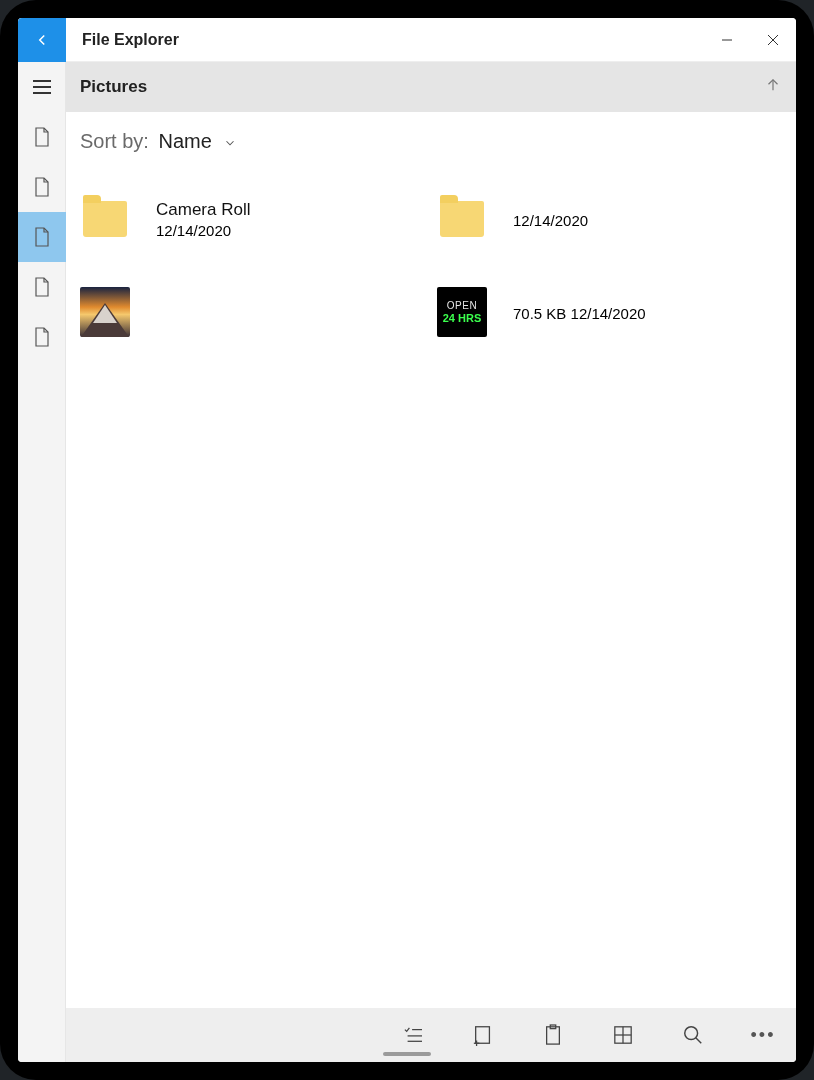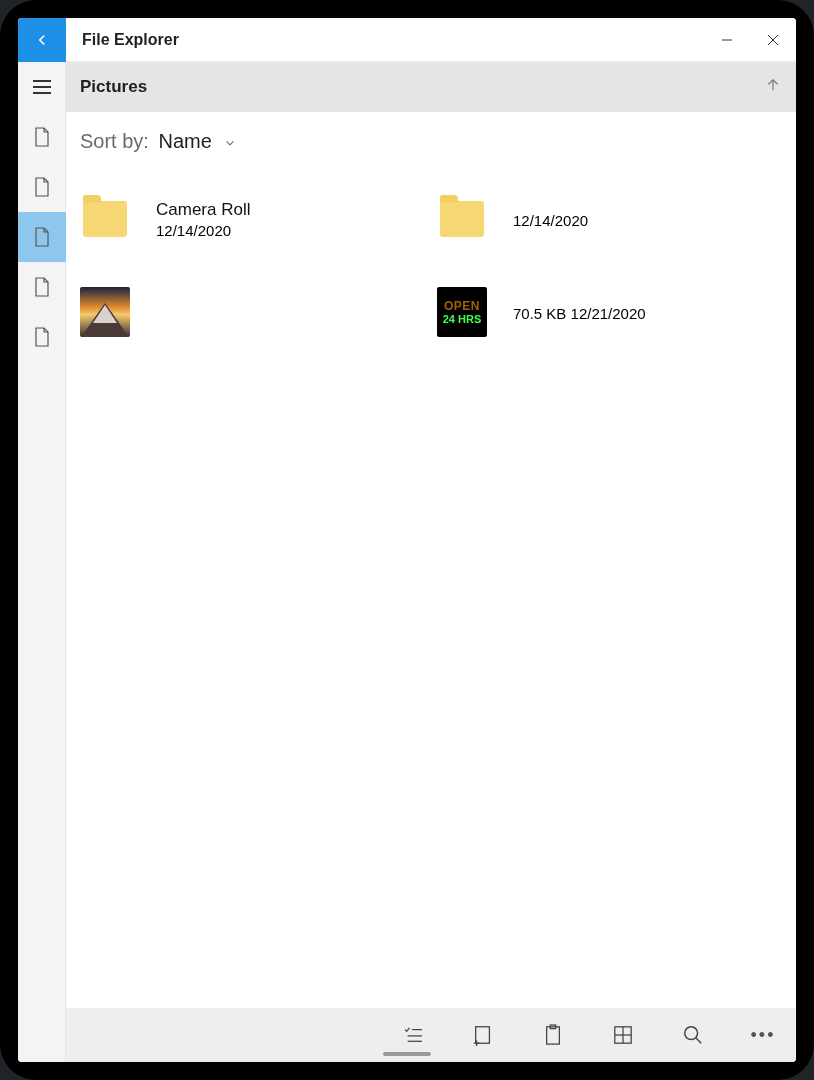--- a/index.html
+++ b/index.html
@@ -151,21 +151,21 @@
     width: 0; height: 0;
     border-left: 12px solid transparent;
     border-right: 12px solid transparent;
     border-bottom: 18px solid #d8d2cc;
   }
   .thumb-open24 {
     width: 50px; height: 50px; background:#000;
     display:flex; flex-direction:column; align-items:center; justify-content:center;
     border-radius:2px; line-height:1;
   }
-  .thumb-open24 .open { color:#a16207; font-size:12px; font-weight:700; letter-spacing:0.5px; }
+  .thumb-open24 .open { color:#e5e5e5; font-size:10px; font-weight:400; letter-spacing:0.5px; }
   .thumb-open24 .hrs { color:#3bff4d; font-size:11px; font-weight:700; margin-top:2px; }
 
   .file-meta { min-width: 0; flex:1; }
   .file-name {
     font-size: 17px;
     color: #111;
     white-space: nowrap;
     overflow: hidden;
     text-overflow: ellipsis;
   }
@@ -313,21 +313,21 @@
                 <div class="snow"></div>
             </div>
           </div>
 
           <div class="file-item">
             <div class="thumb thumb-open24">
               <span class="open">OPEN</span>
               <span class="hrs">24 HRS</span>
             </div>
             <div class="file-meta">
-              <div class="file-sub">70.5 KB 12/21/2020</div>
+              <div class="file-sub">70.5 KB 12/14/2020</div>
             </div>
           </div>
 
         </div>
 
         <div style="flex:1"></div>
 
         <div class="bottombar">
           <div class="bb-btn">
             <svg width="22" height="18" viewBox="0 0 24 20" fill="none" stroke="currentColor" stroke-width="1.4">

